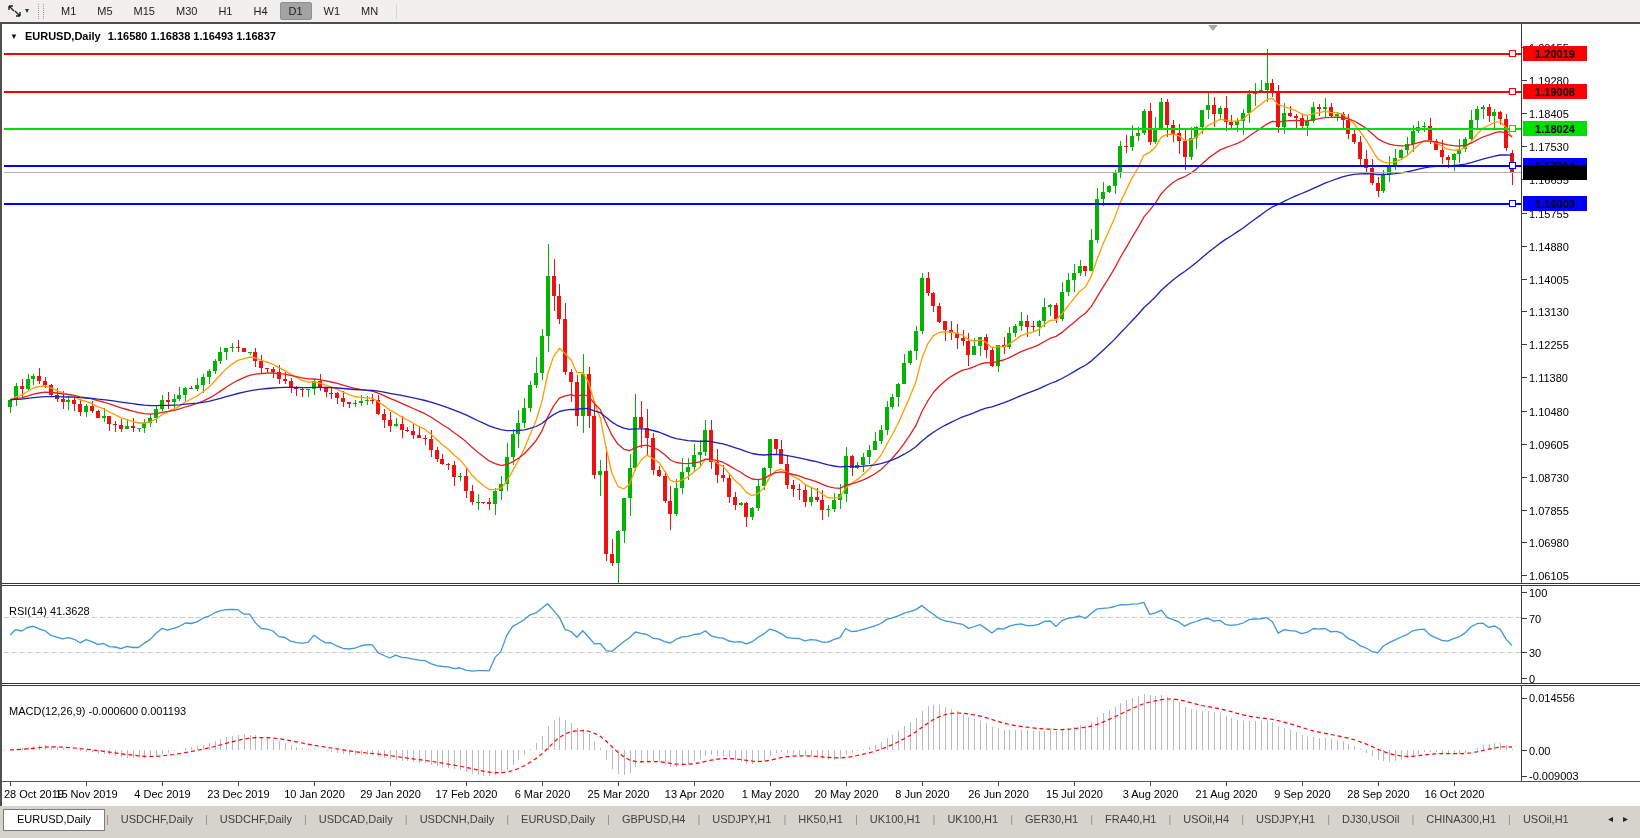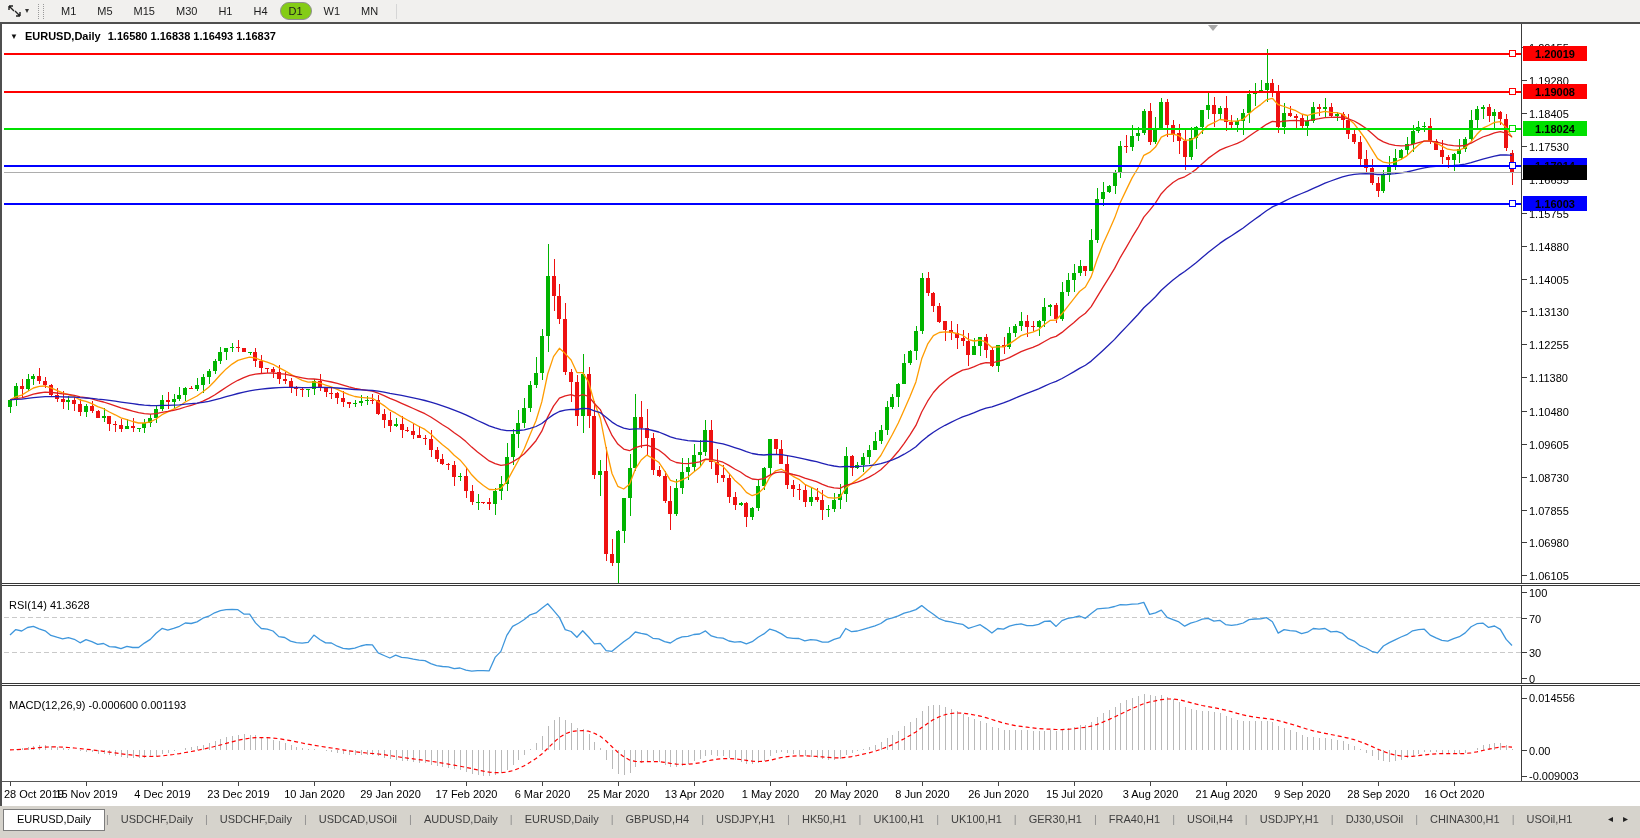--- a/index.html
+++ b/index.html
@@ -6,34 +6,34 @@
   body{width:1640px;height:838px;overflow:hidden;background:#fff;
        font-family:"Liberation Sans",sans-serif;font-size:11px;color:#000;}
   
   .toolbar{height:22px;background:#f1f0ee;display:flex;align-items:center;
            padding-left:4px;box-sizing:border-box;}
   .tool-btn{display:flex;align-items:center;gap:2px;padding:1px 3px;cursor:default;}
   .caret{font-size:8px;color:#333;line-height:1;}
   .grip{width:4px;height:15px;border-left:1px dotted #9a9a9a;border-right:1px dotted #9a9a9a;margin:0 8px 0 6px;}
   .tf-btn{font-size:11px;color:#1c1c1c;padding:2px 8px;margin-right:3px;
           border:1px solid transparent;border-radius:2px;}
-  .tf-btn.active{background:#84cc16;border-color:#8f8f8f;border-radius:9px;}
+  .tf-btn.active{background:#a3a3a3;border-color:#8f8f8f;}
   .tf-end-sep{width:1px;height:15px;background:#d6d6d6;margin-left:6px;}
   
   .chart-window{width:1640px;height:784px;box-sizing:border-box;background:#fff;
                 border-top:2px solid #4f4f4f;border-left:2px solid #4f4f4f;position:relative;}
   .panel{position:relative;background:#fff;}
   svg{display:block;}
   svg text{font-family:"Liberation Sans",sans-serif;font-size:11px;fill:#000;}
   .sep3{height:1px;background:#fff;border-top:1px solid #383838;border-bottom:1px solid #383838;}
   .sep1{height:0;border-top:1px solid #555;}
   .main-title{position:absolute;top:6px;left:8px;font-size:11px;font-weight:bold;
               display:flex;align-items:center;gap:7px;white-space:nowrap;}
   .main-title .tri{font-size:8px;font-weight:normal;color:#111;}
-  .panel-label{position:absolute;top:13px;left:7px;font-size:11px;color:#000;white-space:nowrap;}
+  .panel-label{position:absolute;top:19px;left:7px;font-size:11px;color:#000;white-space:nowrap;}
   
   .tabbar{height:32px;background:#d6d3cc;box-sizing:border-box;display:flex;
           align-items:flex-start;padding:4px 4px 0 3px;font-size:11px;white-space:nowrap;}
   .tab{padding:3px 11px 4px;color:#3f3f3f;cursor:default;}
   .tab.active{background:#fff;border:1px solid #7d7d7d;color:#000;margin-top:-1px;
               padding:3px 13px 5px;}
   .tab-sep{color:#8f8f8f;padding:3px 1px 4px;}
   .tab-scroll{margin-left:auto;display:flex;gap:10px;padding:3px 8px;color:#222;font-size:10px;}
 </style>
 </head>
@@ -999,23 +999,23 @@
   </div>
 </div>
 
 <div class="tabbar" id="tabBar">
     <span class="tab active">EURUSD,Daily</span>
     <span class="tab-sep">|</span>
     <span class="tab">USDCHF,Daily</span>
     <span class="tab-sep">|</span>
     <span class="tab">USDCHF,Daily</span>
     <span class="tab-sep">|</span>
-    <span class="tab">USDCAD,USOil</span>
-    <span class="tab-sep">|</span>
-    <span class="tab">AUDUSD,Daily</span>
+    <span class="tab">USDCAD,Daily</span>
+    <span class="tab-sep">|</span>
+    <span class="tab">USDCNH,Daily</span>
     <span class="tab-sep">|</span>
     <span class="tab">EURUSD,Daily</span>
     <span class="tab-sep">|</span>
     <span class="tab">GBPUSD,H4</span>
     <span class="tab-sep">|</span>
     <span class="tab">USDJPY,H1</span>
     <span class="tab-sep">|</span>
     <span class="tab">HK50,H1</span>
     <span class="tab-sep">|</span>
     <span class="tab">UK100,H1</span>

